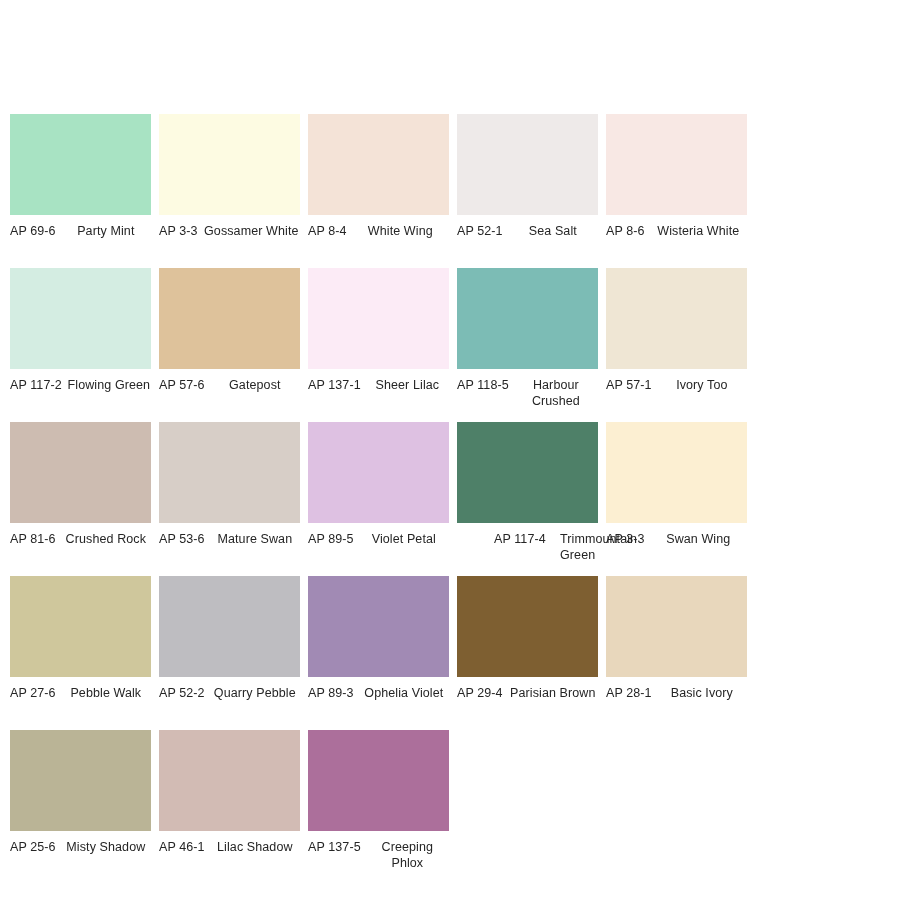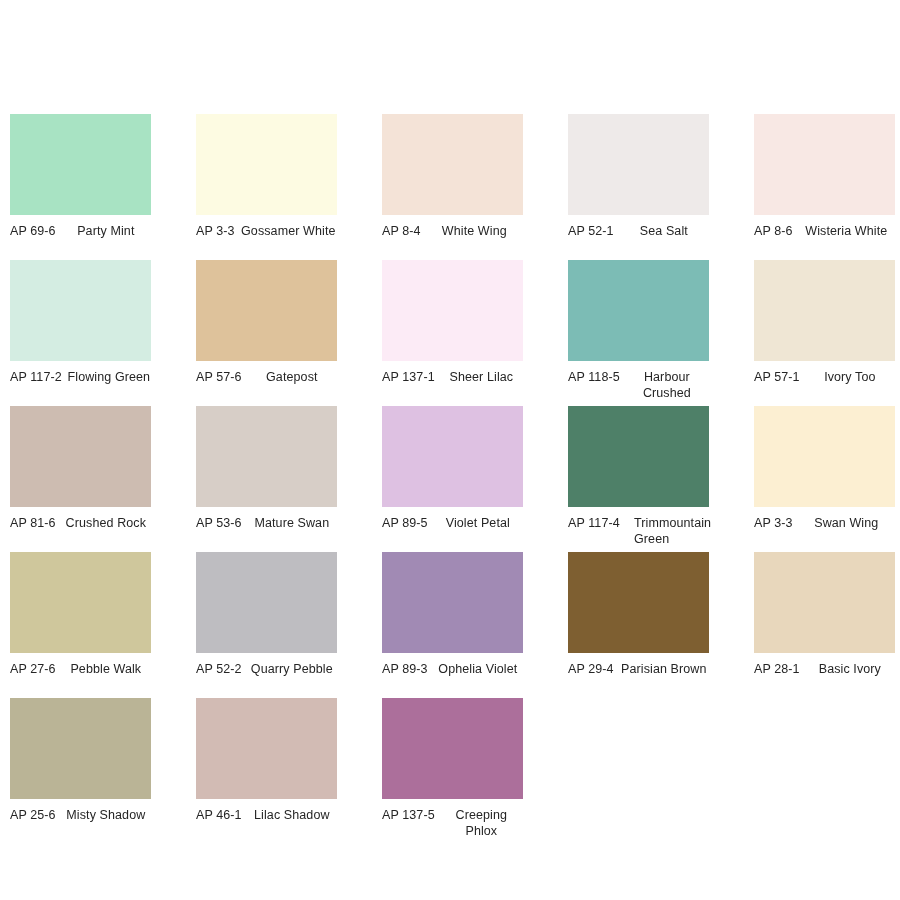--- a/index.html
+++ b/index.html
@@ -24,20 +24,21 @@
     padding: 114px 0 0 0;
   }
 
   .swatch-grid {
     display: grid;
     grid-template-columns: repeat(5, 141px);
     column-gap: 45px;
     row-gap: 0;
     grid-auto-rows: 146px;
     margin-left: 10px;
+    gap: 8px;
   }
 
   .swatch-cell {
     width: 141px;
     position: relative;
   }
 
   .swatch-chip {
     width: 141px;
     height: 101px;
@@ -73,20 +74,21 @@
   
   .swatch-name.wrap {
     text-align: left;
     padding-left: 0;
   }
   .swatch-cell.wrapped .swatch-caption {
     justify-content: flex-start;
   }
   .swatch-cell.wrapped .swatch-code {
     width: 66px;
+    margin-left: 37px;
   }
   .swatch-cell.wrapped .swatch-name {
     flex: 0 0 72px;
     width: 72px;
     text-align: left;
     padding-left: 0;
   }
 </style>
 </head>
 <body style="background: rgb(255, 255, 255);">

